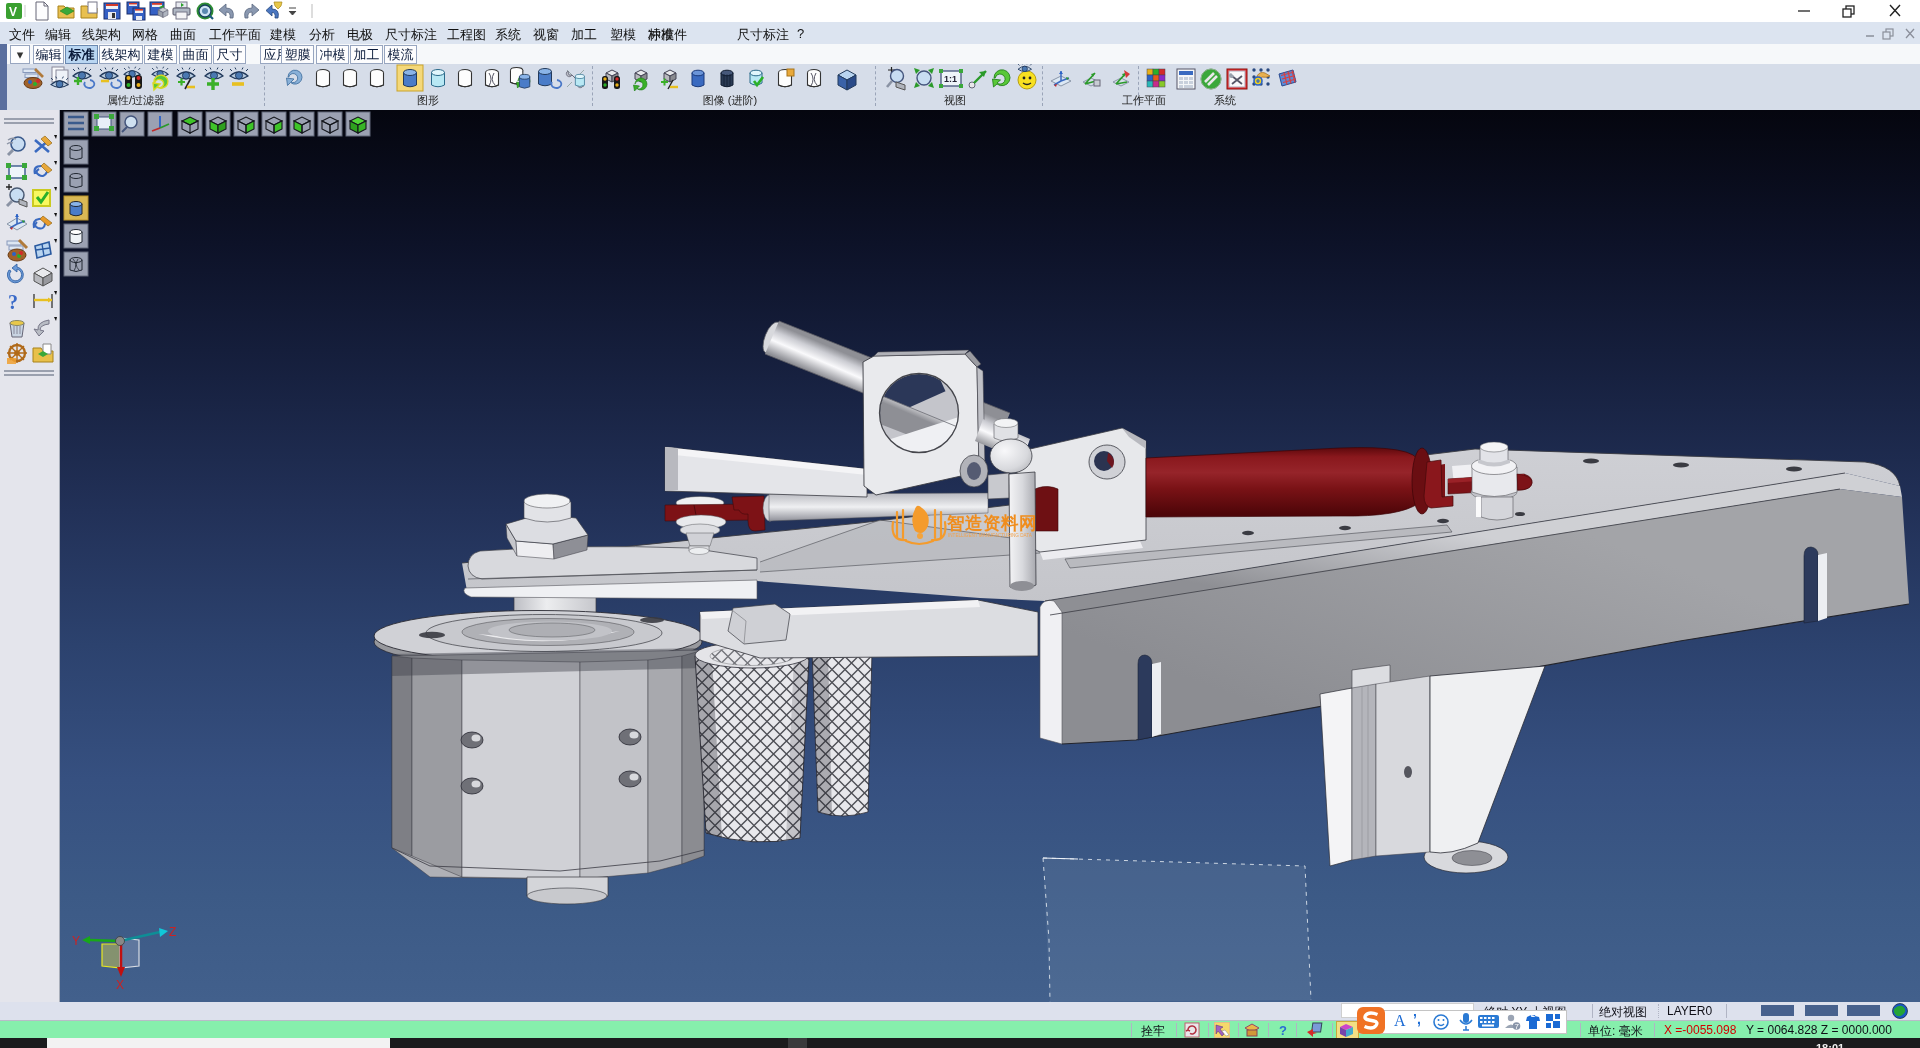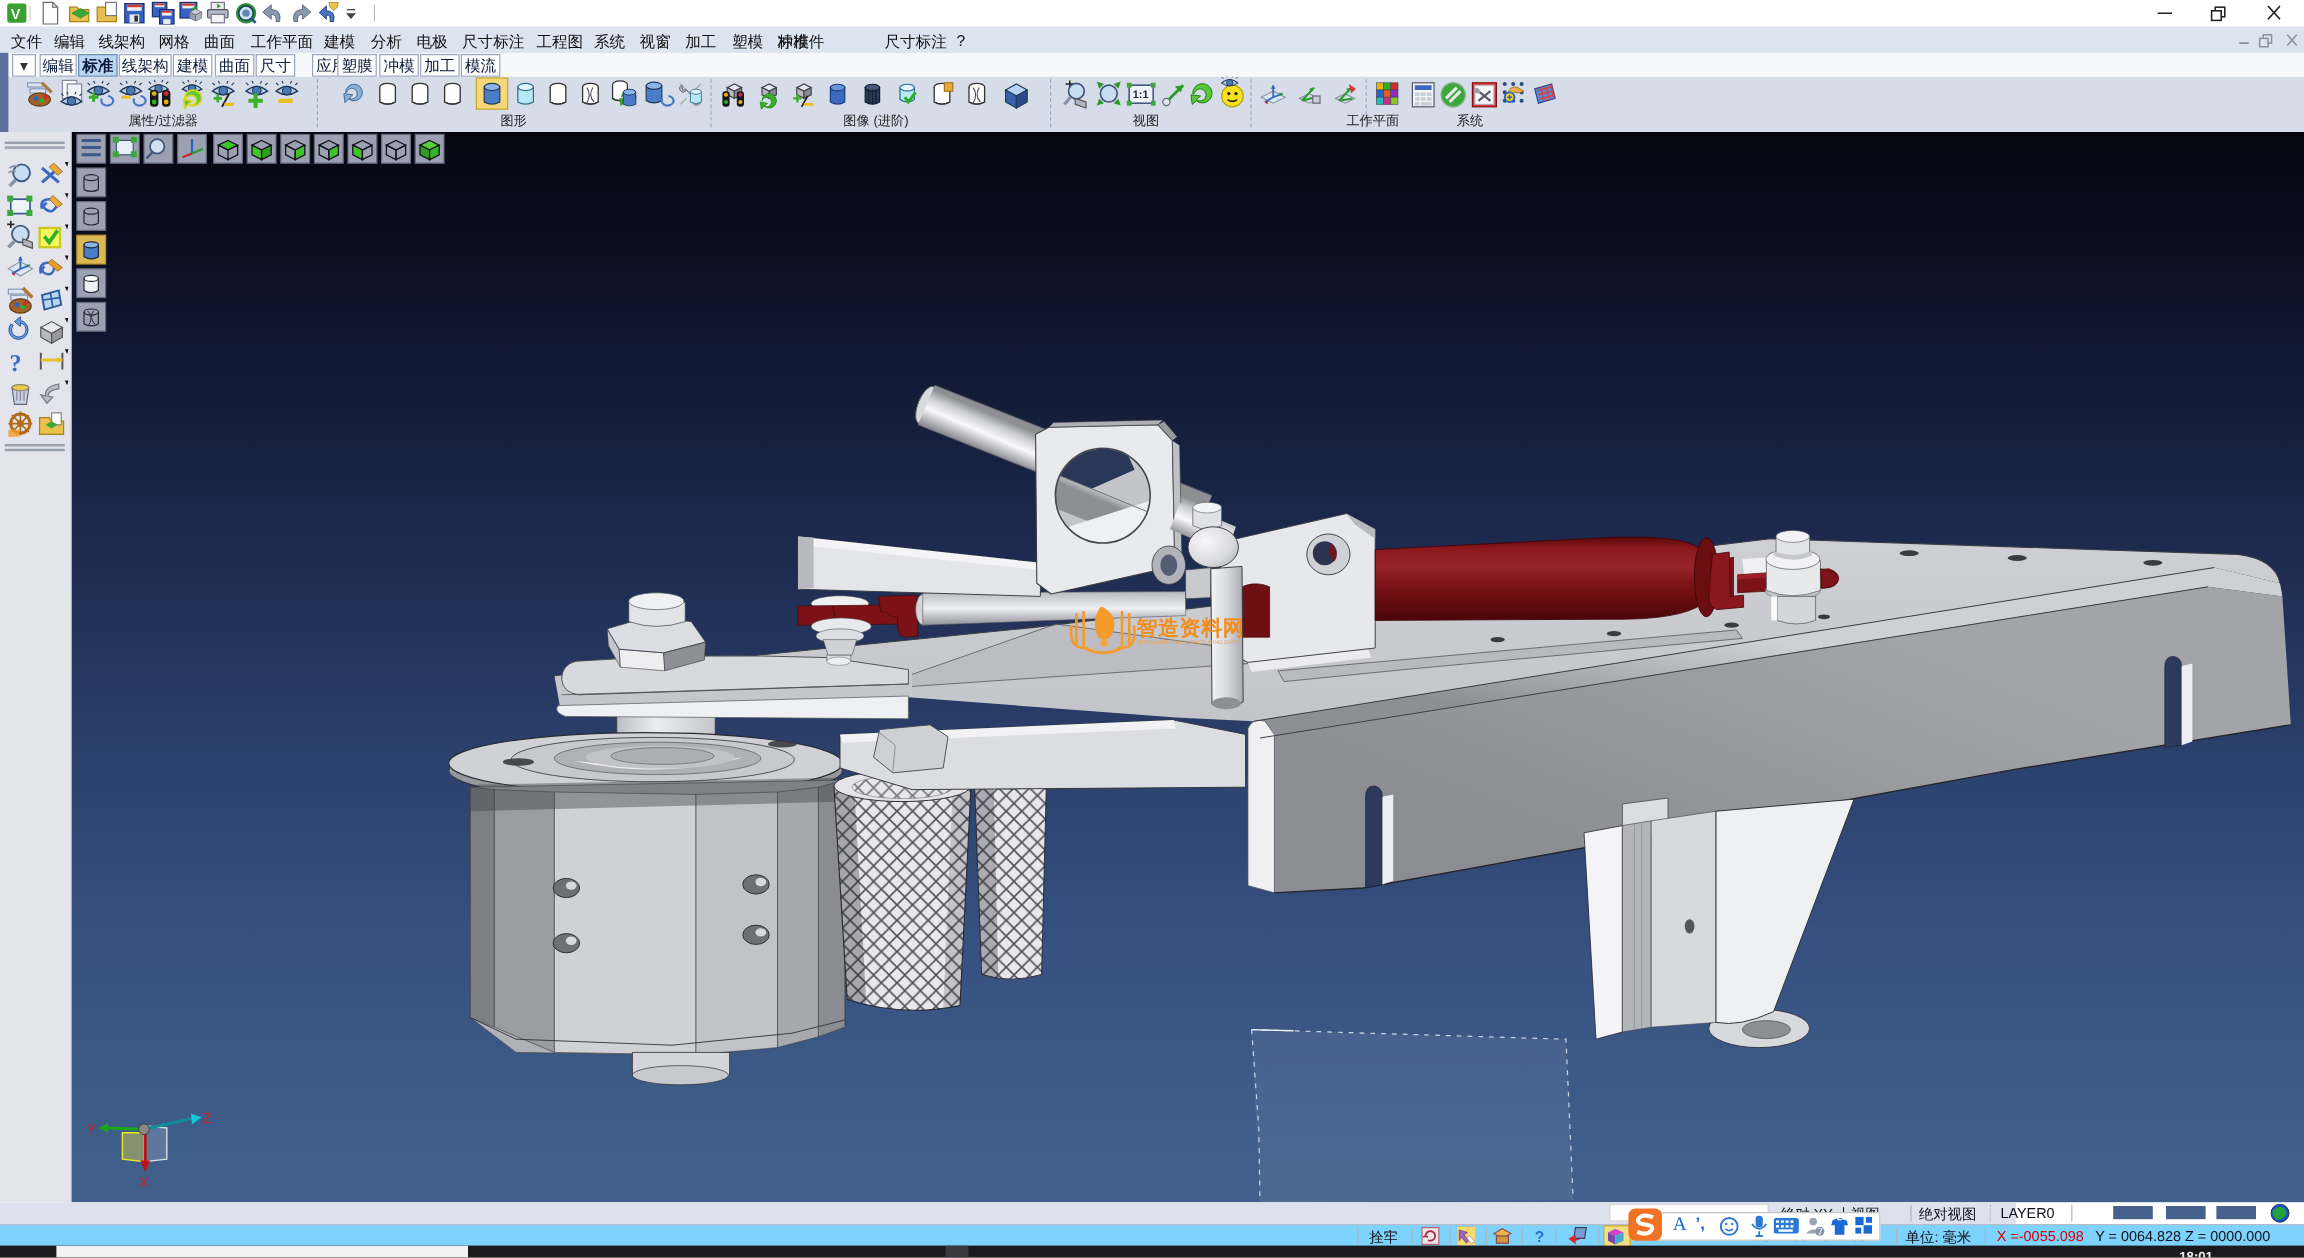--- a/index.html
+++ b/index.html
@@ -8,22 +8,22 @@
 #title{left:0;top:3px;width:1920px;text-align:center;font-size:13px;color:#000;}
 #menubar{left:0;top:22px;width:1920px;height:22px;background:#dce4f0;border-bottom:1px solid #c8d0e0;}
 .mi{position:absolute;top:4px;font-size:13px;color:#111;}
 #tabrow{left:0;top:44px;width:1920px;height:20px;background:#f6f8fa;}
 .tab{position:absolute;top:1px;height:17px;background:#fdfdfe;border:1px solid #98a6c0;font-size:13px;color:#0a1a3a;text-align:center;line-height:17px;}
 .tab.act{background:#b9d6f2;border-color:#6a88b0;font-weight:bold;}
 #ribbon{left:0;top:64px;width:1920px;height:46px;background:#d6dde9;}
 .glabel{position:absolute;top:29px;font-size:11px;color:#222;width:200px;text-align:center;}
 .gsep{position:absolute;top:2px;height:40px;width:0;border-left:1px dashed #9aa4b8;}
 #leftdock{left:0;top:110px;width:60px;height:892px;background:#e4e5ec;border-right:1px solid #a8aeba;box-sizing:border-box;}
-#row1{left:0;top:1002px;width:1680px;height:18px;background:#dde1ed;}
-#row2{left:0;top:1020px;width:1920px;height:18px;background:#7dd3fc;border-top:1px solid #b8bcc8;}
+#row1{left:0;top:1002px;width:1920px;height:18px;background:#dde1ed;}
+#row2{left:0;top:1020px;width:1920px;height:18px;background:#86efac;border-top:1px solid #b8bcc8;}
 #taskbar{left:0;top:1038px;width:1920px;height:10px;background:#1b1b1d;overflow:hidden;}
 .st{position:absolute;font-size:12px;color:#101018;top:2px;white-space:nowrap;}
 .vsep{position:absolute;top:2px;height:14px;width:0;border-left:1px solid #b0b4c4;}
 #ime{left:1360px;top:1010px;width:205px;height:22px;background:#fff;border:1px solid #c4c4c4;}
 #imestrip{left:1341px;top:1003px;width:131px;height:13px;background:#fff;border:1px solid #cfcfcf;}
 svg{display:block;}
 </style></head>
 <body>
 <div class="abs" id="titlebar">
 

